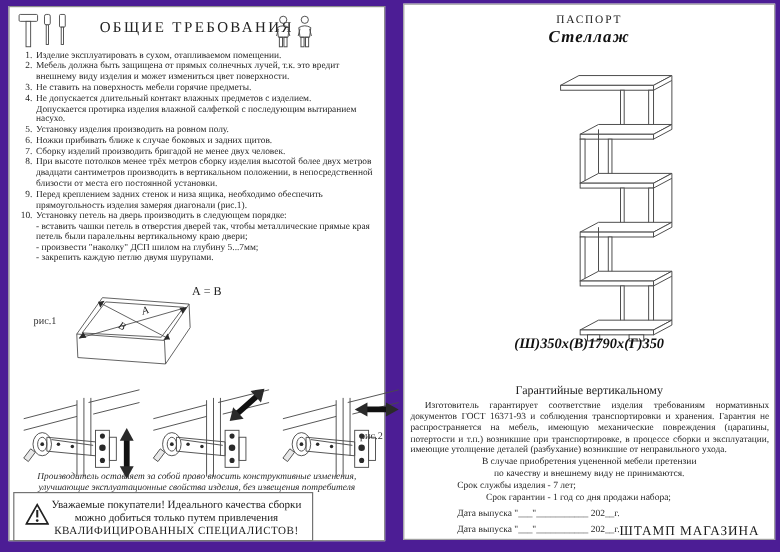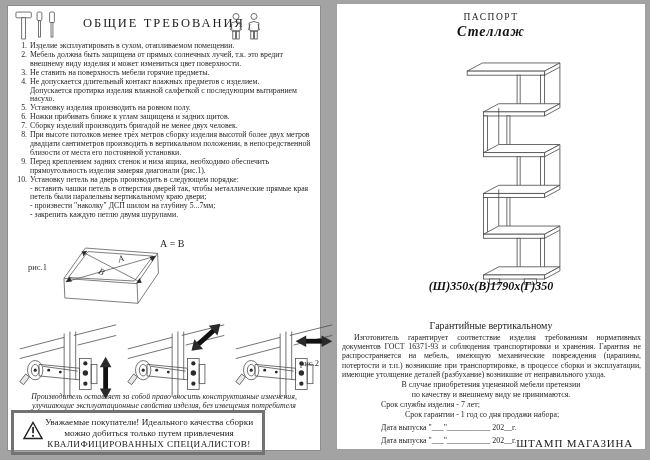--- a/index.html
+++ b/index.html
@@ -1,31 +1,31 @@
 <!DOCTYPE html>
 <html><head>
 <meta charset="utf-8">
 <style>
   html,body{margin:0;padding:0;background:#f6f6f4;}
-  .sheet{position:relative;width:650px;height:460px;background:#a3a3a3;overflow:hidden;
+  .sheet{position:relative;width:650px;height:460px;background:#4c1d95;overflow:hidden;
          font-family:"Liberation Serif","DejaVu Serif",serif;color:#1d1d1d;}
   .abs{position:absolute;}
   .page{position:absolute;background:#fff;}
   .page-left{left:7px;top:5px;width:312px;height:444px;border:1px solid #8d8d8d;}
   .page-right{left:336px;top:3px;width:308px;height:445px;border:1px solid #a0a0a0;}
 
   
   .lp-title{left:0;right:0;top:10px;text-align:center;font-size:12.5px;letter-spacing:2px;color:#222;}
   .req-list{left:4px;right:2px;top:36px;font-size:7.8px;line-height:8.9px;color:#262626;}
   .li{display:flex;}
   .li .num{flex:none;width:15px;text-align:right;margin-right:3px;}
   .li .txt{flex:1;}
   .fig-label{font-size:8.5px;color:#333;}
   .note{left:0;right:0;text-align:center;font-size:7.8px;line-height:9px;color:#2a2a2a;font-style:italic;}
-  .warnbox{left:3px;top:404px;width:248px;height:39px;border:3px solid #737373;}
+  .warnbox{left:3px;top:404px;width:248px;height:39px;border:1px solid #737373;}
   .warn-text{left:26px;right:4px;top:4px;text-align:center;font-size:9.2px;line-height:10.8px;color:#1b1b1b;}
   .caps{letter-spacing:0.4px;}
 
   
   .rp-title{left:0;right:0;top:8px;text-align:center;font-size:9.5px;letter-spacing:1.5px;color:#222;}
   .rp-product{left:0;right:0;top:20px;text-align:center;font-size:14px;font-weight:bold;font-style:italic;letter-spacing:1px;color:#111;}
   .rp-dims{left:0;right:0;top:275px;text-align:center;font-size:12px;font-weight:bold;font-style:italic;color:#111;}
   .rp-war-title{left:0;right:0;top:316px;text-align:center;font-size:10px;color:#1d1d1d;}
   .rp-war-text{left:5px;right:4px;top:329px;font-size:7.8px;line-height:9.2px;text-align:justify;text-indent:12px;color:#262626;}
   .rp-center2{left:0;right:0;top:376px;text-align:center;font-size:7.9px;line-height:9.6px;color:#262626;}
@@ -100,21 +100,21 @@
     <span class="txt">Допускается протирка изделия влажной салфеткой с последующим вытиранием насухо.</span>
   </div>
 
   <div class="li">
     <span class="num">5.</span>
     <span class="txt">Установку изделия производить на ровном полу.</span>
   </div>
 
   <div class="li">
     <span class="num">6.</span>
-    <span class="txt">Ножки прибивать ближе к углам защищена и задних щитов.</span>
+    <span class="txt">Ножки прибивать ближе к случае боковых и задних щитов.</span>
   </div>
 
   <div class="li">
     <span class="num">7.</span>
     <span class="txt">Сборку изделий производить бригадой не менее двух человек.</span>
   </div>
 
   <div class="li">
     <span class="num">8.</span>
     <span class="txt">При высоте потолков менее трёх метров сборку изделия высотой более двух метров двадцати сантиметров производить в вертикальном положении, в непосредственной близости от места его постоянной установки.</span>

